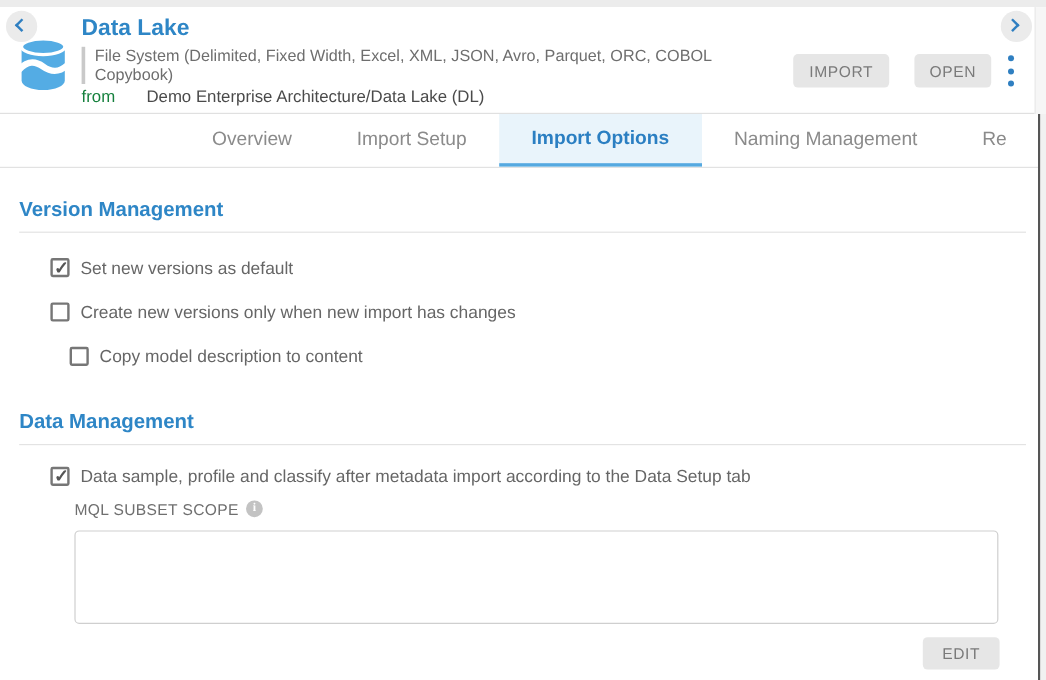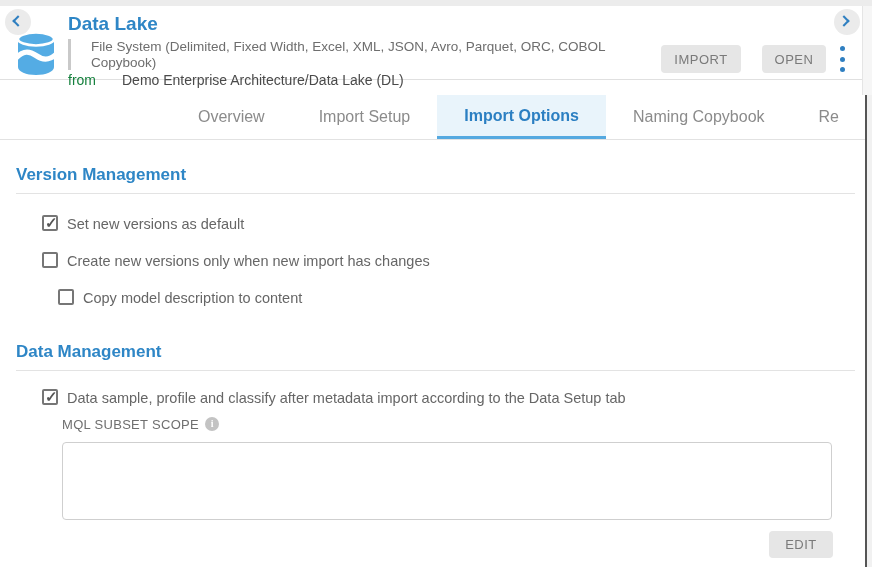--- a/index.html
+++ b/index.html
@@ -10,24 +10,24 @@
     position:relative; overflow:hidden;
   }
 
   
   .top-strip { position:absolute; left:0; top:0; width:872px; height:6px; background:#ececec; }
   .hdr-right-strip { position:absolute; left:862px; top:6px; width:10px; height:89px; background:#f6f6f6; border-left:1px solid #e5e5e5; }
   .panel-divider { position:absolute; left:865px; top:95px; width:2px; height:472px; background:#555; }
   .right-strip { position:absolute; left:867px; top:95px; width:5px; height:472px; background:#f1f1f1; }
 
   
-  .header { position:absolute; left:0; top:6px; width:862px; height:74px; background:#fff; border-bottom:1px solid #e0e0e0; }
+  .header { position:absolute; left:0; top:6px; width:862px; height:89px; background:#fff; border-bottom:1px solid #e0e0e0; }
   .lake-icon { position:absolute; left:14px; top:24px; width:44px; height:46px; }
   .title { position:absolute; left:68px; top:7px; font-size:19px; font-weight:bold; color:#2e86c6; }
-  .subtitle { position:absolute; left:68px; top:33px; width:578px; border-left:3px solid #c9c9c9; padding-left:20px; font-size:13.5px; line-height:15.5px; color:#6e6e6e; }
+  .subtitle { position:absolute; left:68px; top:33px; width:578px; border-left:3px solid #c9c9c9; padding-left:8px; font-size:13.5px; line-height:15.5px; color:#6e6e6e; }
   .from-row { position:absolute; left:68px; top:66px; font-size:14px; color:#4a4a4a; }
   .from-row .from-word { color:#15803d; margin-right:26px; }
 
   .btn { position:absolute; background:#e6e6e6; border:none; border-radius:4px; color:#7a7a7a; font-family:"Liberation Sans",sans-serif; font-size:13px; letter-spacing:0.5px; text-align:center; cursor:pointer; }
   .btn-import { left:661px; top:39px; width:80px; height:28px; }
   .btn-open  { left:762px; top:39px; width:64px; height:28px; }
   .dots { position:absolute; left:838px; top:40px; width:8px; height:26px; display:flex; flex-direction:column; justify-content:space-between; align-items:center; cursor:pointer; }
   .dots i { width:5px; height:5px; border-radius:50%; background:#2f7fc1; }
 
   
@@ -83,21 +83,21 @@
       <i></i>
       <i></i>
     </div>
 </div>
 
 <div class="tabbar">
   <div class="tabstrip">
     <div class="tab">Overview</div>
     <div class="tab">Import Setup</div>
     <div class="tab active">Import Options</div>
-    <div class="tab">Naming Copybook</div>
+    <div class="tab">Naming Management</div>
     <div class="tab">Re</div>
   </div>
 </div>
 <div class="scroll-btn scroll-left">
     <span class="chev"></span>
   </div>
 <div class="scroll-btn scroll-right">
     <span class="chev"></span>
   </div>
 

